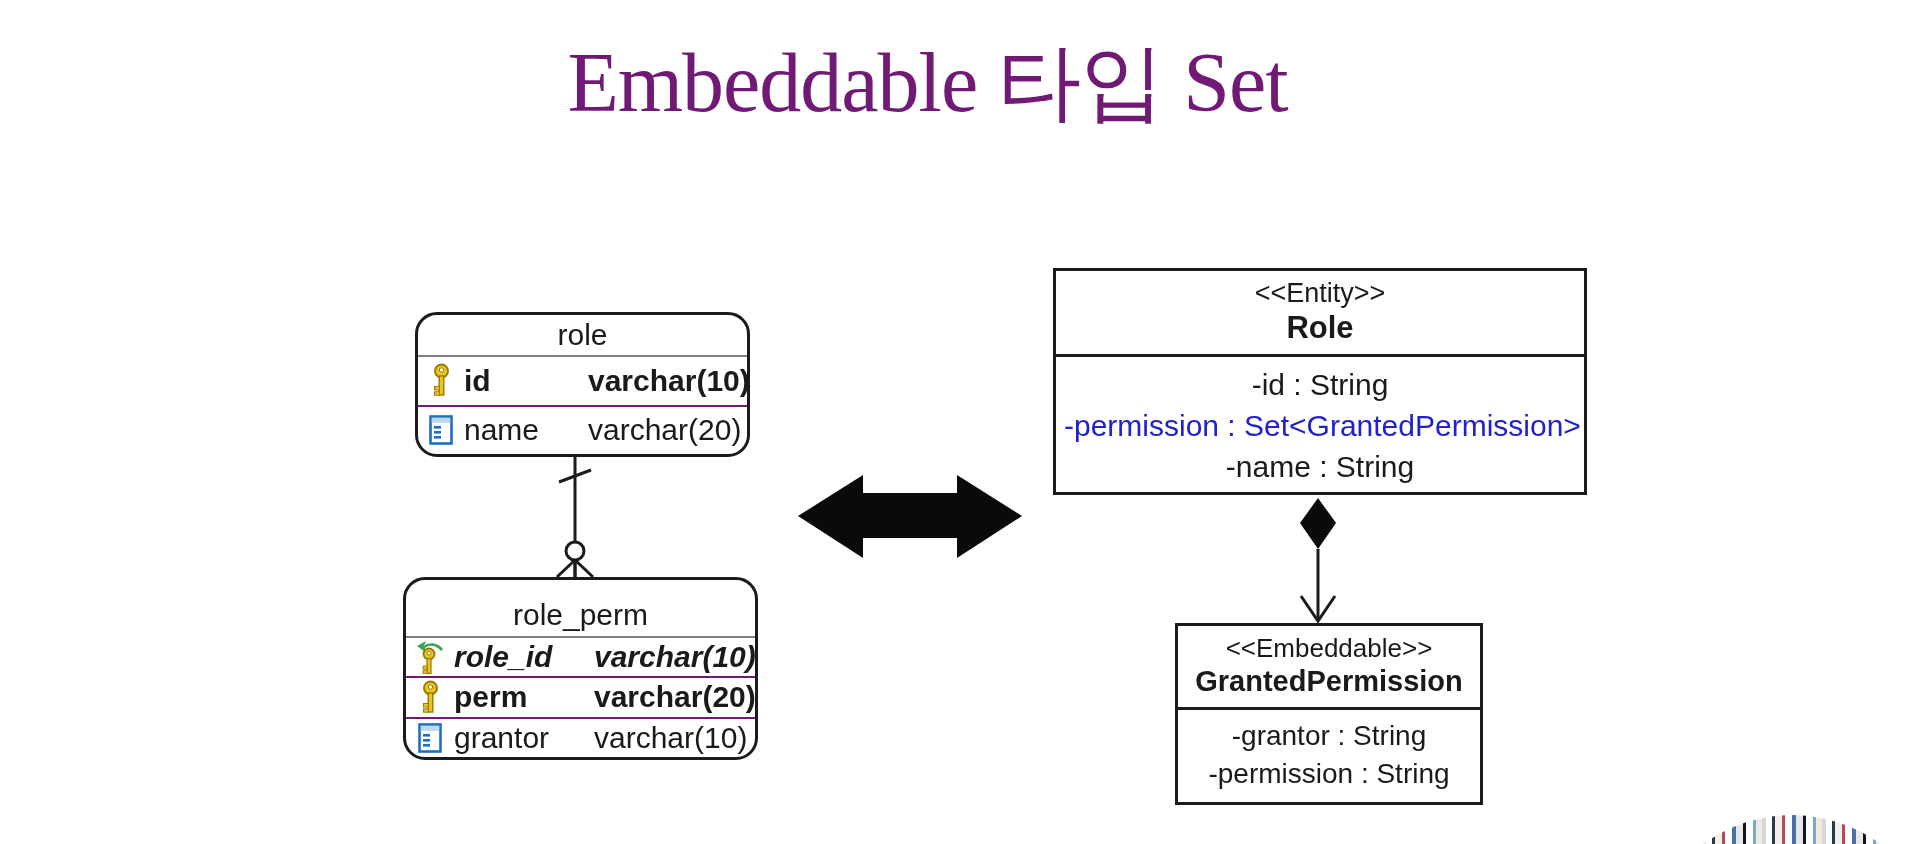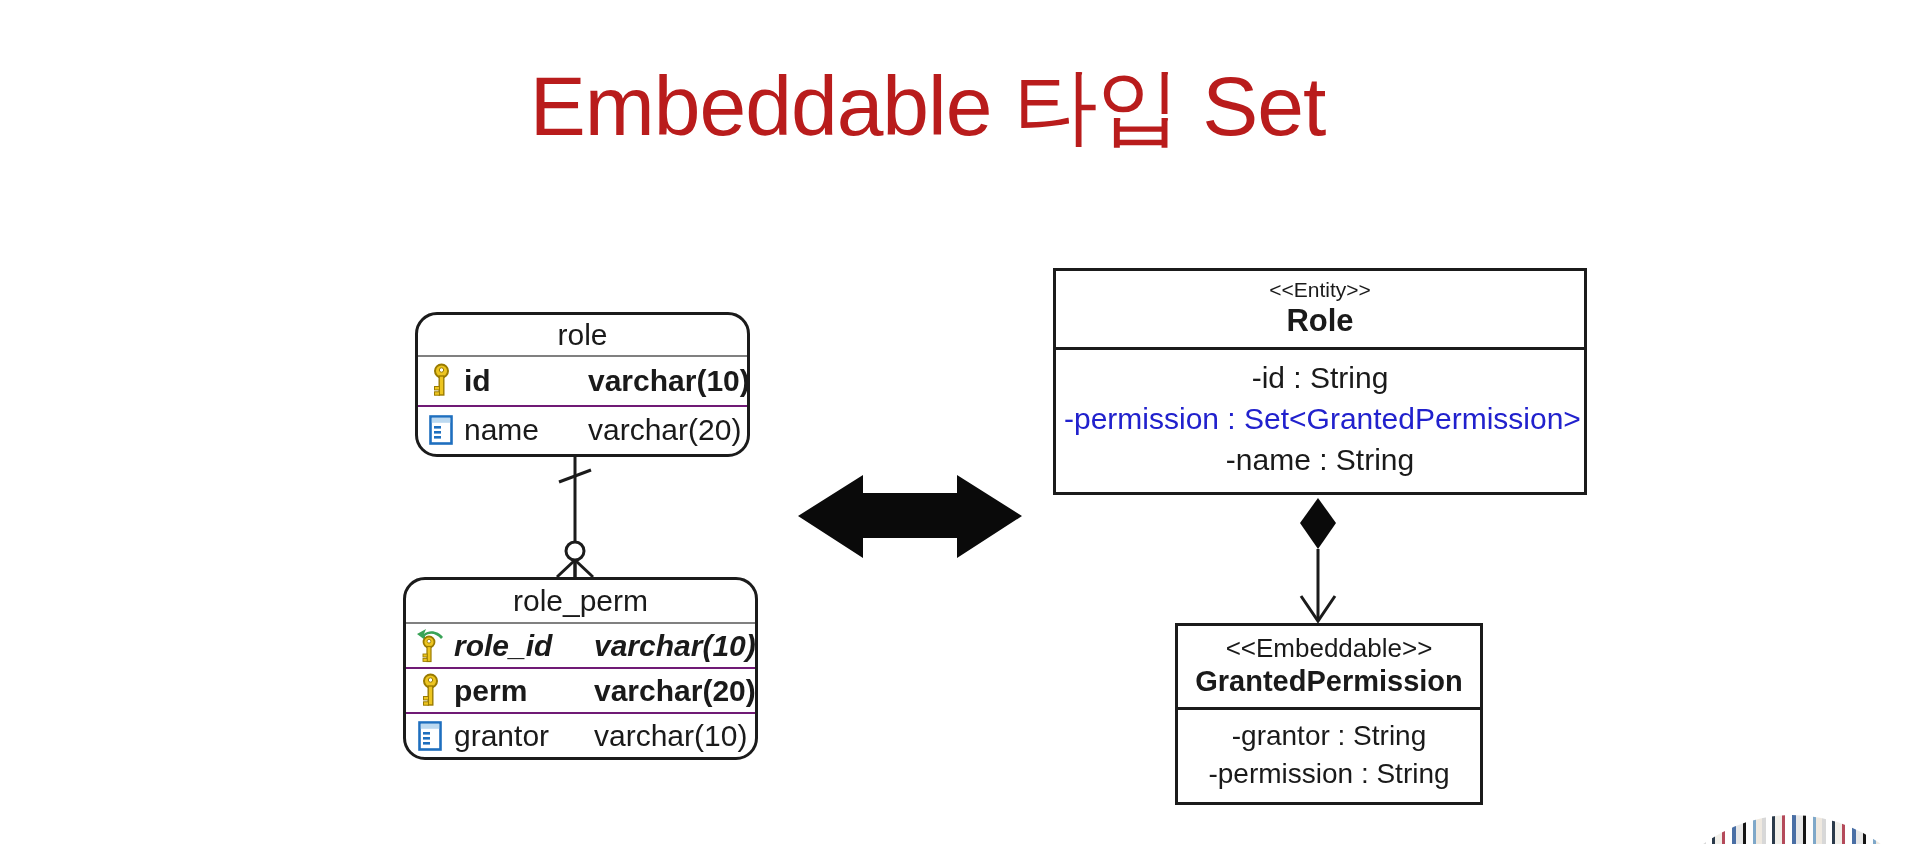--- a/index.html
+++ b/index.html
@@ -1,45 +1,45 @@
 <!DOCTYPE html>
 <html><head>
 <meta charset="utf-8">
 <style>
   *{margin:0;padding:0;box-sizing:border-box;}
   html,body{width:1920px;height:844px;background:#fff;overflow:hidden;}
   body{font-family:"Liberation Sans","DejaVu Sans",sans-serif;color:#1a1a1a;position:relative;}
 
-  .title{position:absolute;top:50px;left:0;width:1855px;text-align:center;
-         font-size:84px;font-weight:300;color:#b91c1c;letter-spacing:-1px;white-space:nowrap;}
+  .title{position:absolute;top:26px;left:0;width:1855px;text-align:center;
+         font-size:84px;font-weight:300;color:#701a75;letter-spacing:-1px;white-space:nowrap;font-family:Liberation Serif, serif;}
 
   
   .er-table{position:absolute;background:#fff;border:3px solid #1b1b1b;border-radius:22px;
             display:flex;flex-direction:column;overflow:hidden;}
   .er-role{left:415px;top:312px;width:335px;height:145px;}
   .er-role-perm{left:403px;top:577px;width:355px;height:183px;}
   .er-header{display:flex;align-items:center;justify-content:center;font-size:30px;
              border-bottom:2px solid #808080;flex:0 0 auto;}
   .er-role .er-header{height:42px;}
-  .er-role-perm .er-header{height:44px;}
+  .er-role-perm .er-header{height:44px;margin-top:14px;}
   .er-row{display:grid;align-items:center;border-bottom:2px solid #701a75;flex:1;}
   .er-row:last-child{border-bottom:none;}
   .er-role .er-row{grid-template-columns:46px 124px 1fr;}
   .er-role-perm .er-row{grid-template-columns:48px 140px 1fr;}
   .er-icon{display:flex;justify-content:center;align-items:center;}
   .col-name,.col-type{font-size:30px;white-space:nowrap;}
   .pk .col-name,.pk .col-type{font-weight:bold;}
   .pkfk .col-name,.pkfk .col-type{font-weight:bold;font-style:italic;}
 
   
   .uml-class{position:absolute;background:#fff;border:3px solid #1b1b1b;}
   .uml-role{left:1053px;top:268px;width:534px;height:227px;}
   .uml-gp{left:1175px;top:623px;width:308px;height:182px;}
   .uml-header{text-align:center;border-bottom:3px solid #1b1b1b;padding:7px 0 8px;}
-  .uml-stereotype{font-size:21px;}
+  .uml-stereotype{font-size:27px;}
   .uml-name{font-size:31px;font-weight:bold;line-height:1.2;}
   .uml-attrs{padding:7px 8px 0 8px;}
   .uml-attr{font-size:30px;line-height:41px;white-space:nowrap;text-align:center;}
   .uml-gp .uml-stereotype{font-size:26px;}
   .uml-gp .uml-name{font-size:29px;}
   .uml-gp .uml-attr{font-size:28px;line-height:38px;}
 
   .connectors{position:absolute;left:0;top:0;pointer-events:none;}
 
   

